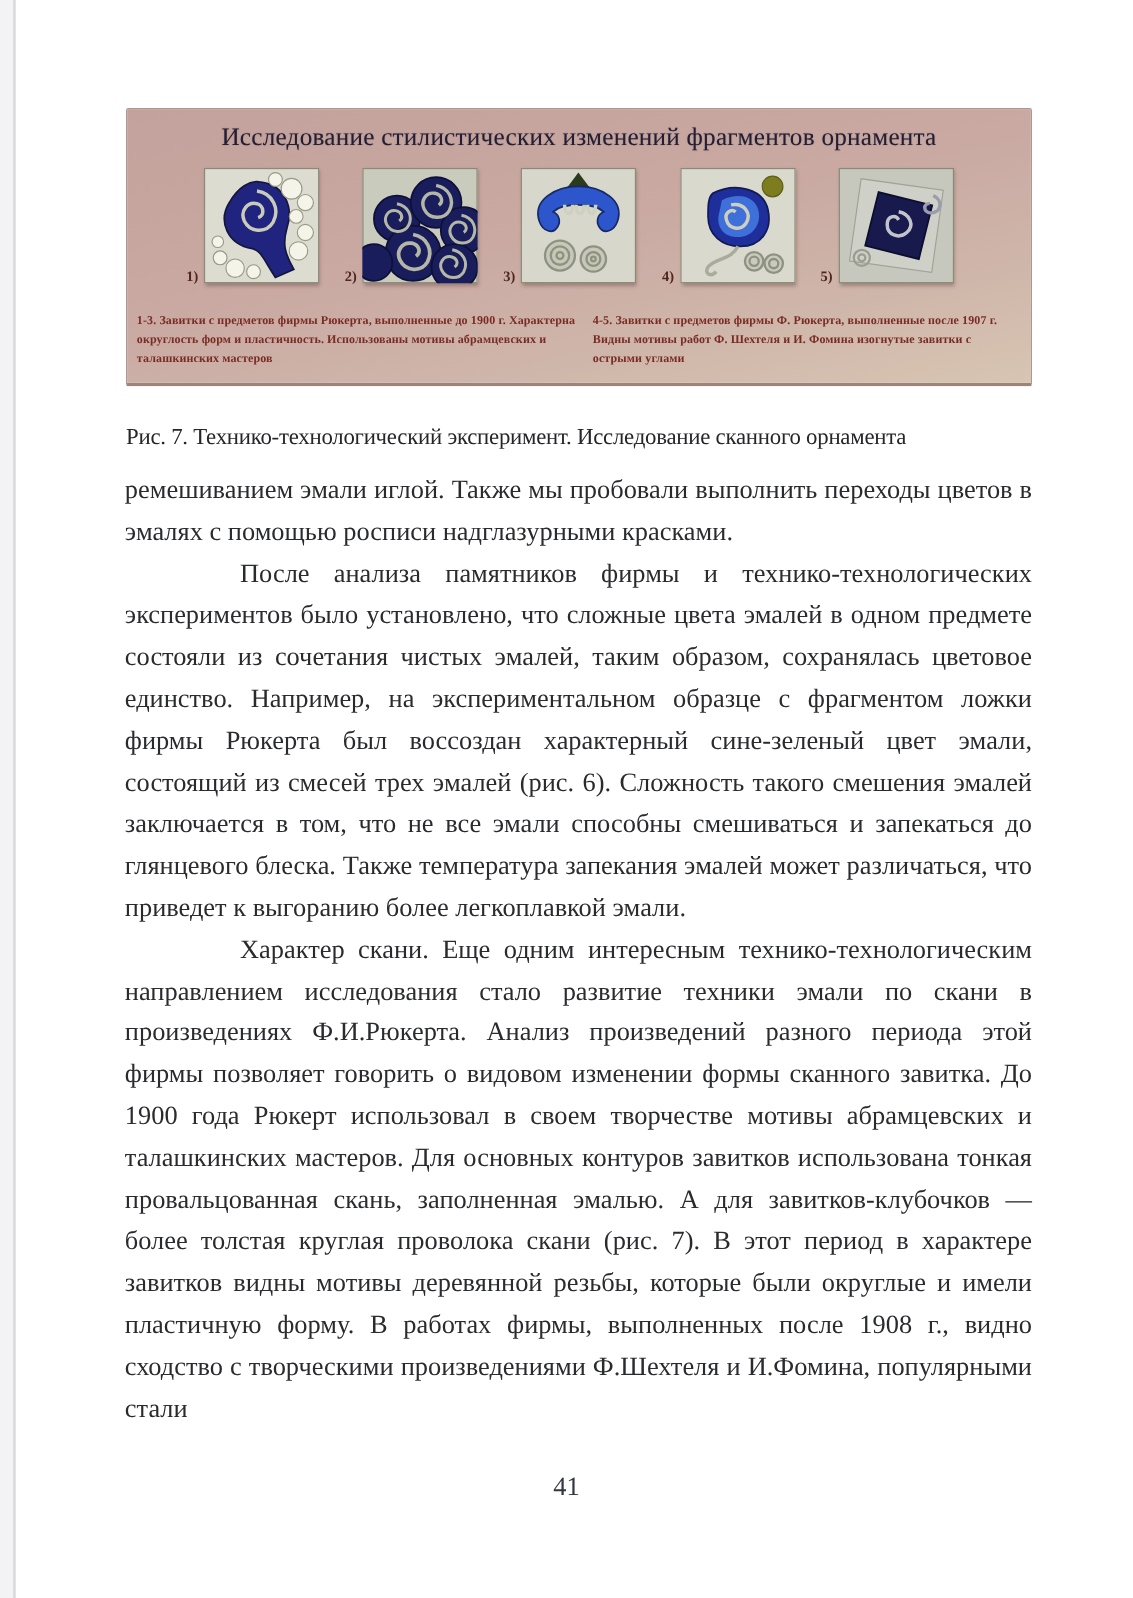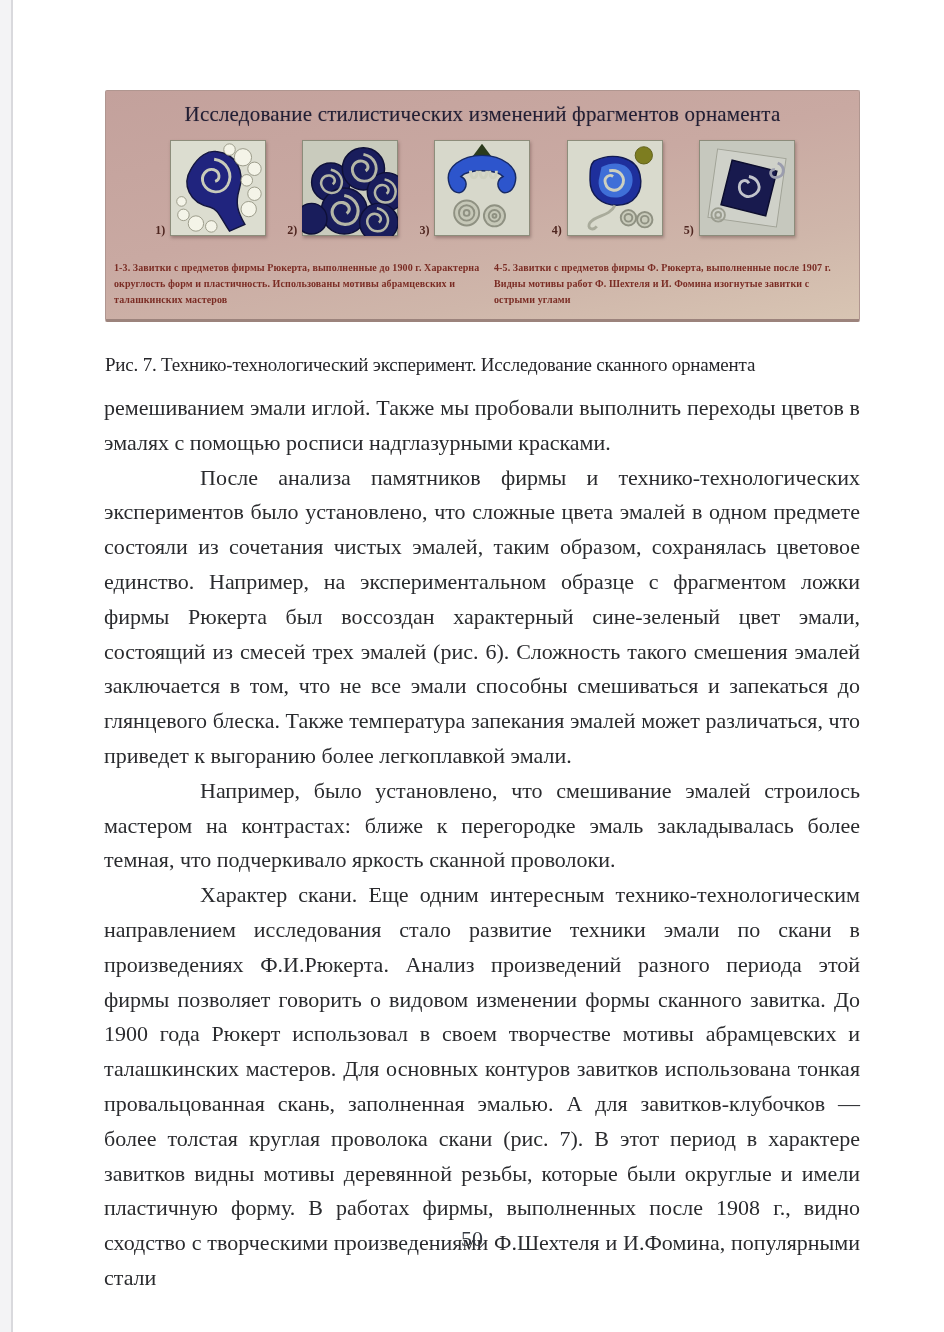--- a/index.html
+++ b/index.html
@@ -186,19 +186,18 @@
       <div class="bcap left">1-3. Завитки с предметов фирмы Рюкерта, выполненные до 1900 г. Характерна округлость форм и пластичность. Использованы мотивы абрамцевских и талашкинских мастеров</div>
       <div class="bcap right">4-5. Завитки с предметов фирмы Ф. Рюкерта, выполненные после 1907 г. Видны мотивы работ Ф. Шехтеля и И. Фомина изогнутые завитки с острыми углами</div>
     </div>
   </div>
 
   <div class="fig-caption">Рис. 7. Технико-технологический эксперимент. Исследование сканного орнамента</div>
 
   <div class="body-text">
     <p class="noindent">ремешиванием эмали иглой. Также мы пробовали выполнить переходы цветов в эмалях с помощью росписи надглазурными красками.</p>
     <p>После анализа памятников фирмы и технико-технологических экспериментов было установлено, что сложные цвета эмалей в одном предмете состояли из сочетания чистых эмалей, таким образом, сохранялась цветовое единство. Например, на экспериментальном образце с фрагментом ложки фирмы Рюкерта был воссоздан характерный сине-зеленый цвет эмали, состоящий из смесей трех эмалей (рис. 6). Сложность такого смешения эмалей заключается в том, что не все эмали способны смешиваться и запекаться до глянцевого блеска. Также температура запекания эмалей может различаться, что приведет к выгоранию более легкоплавкой эмали.</p>
-    <p>Например, было установлено, что смешивание эмалей строилось мастером на контрастах: ближе к перегородке эмаль закладывалась более темная, что подчеркивало яркость сканной проволоки.</p>
     <p>Характер скани. Еще одним интересным технико-технологическим направлением исследования стало развитие техники эмали по скани в произведениях Ф.И.Рюкерта. Анализ произведений разного периода этой фирмы позволяет говорить о видовом изменении формы сканного завитка. До 1900 года Рюкерт использовал в своем творчестве мотивы абрамцевских и талашкинских мастеров. Для основных контуров завитков использована тонкая провальцованная скань, заполненная эмалью. А для завитков-клубочков — более толстая круглая проволока скани (рис. 7). В этот период в характере завитков видны мотивы деревянной резьбы, которые были округлые и имели пластичную форму. В работах фирмы, выполненных после 1908 г., видно сходство с творческими произведениями Ф.Шехтеля и И.Фомина, популярными стали</p>
   </div>
 
-  <div class="page-number">50</div>
+  <div class="page-number">41</div>
 
 </div>
 
 </body></html>

